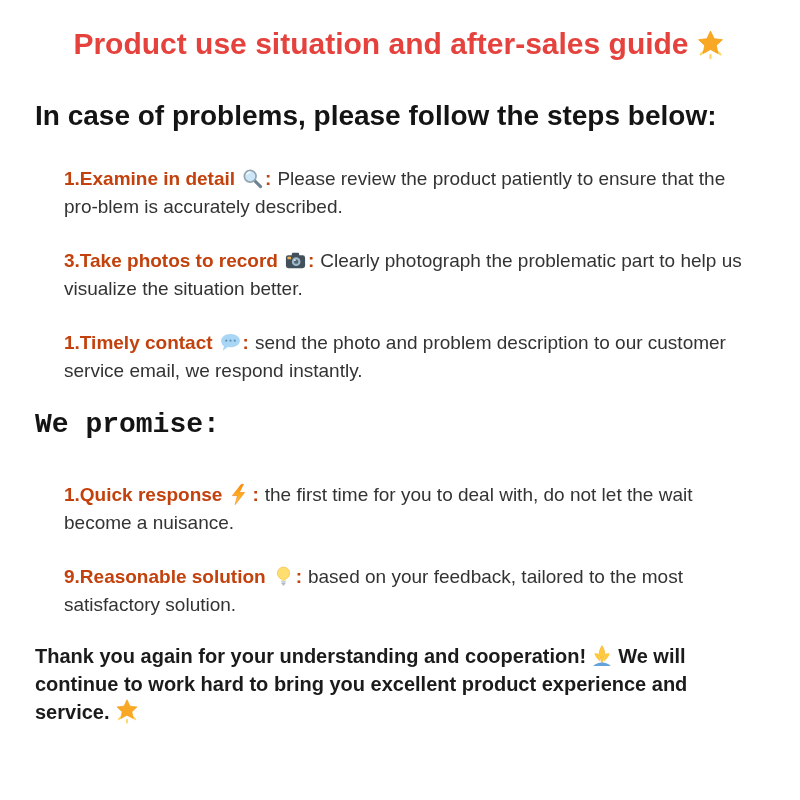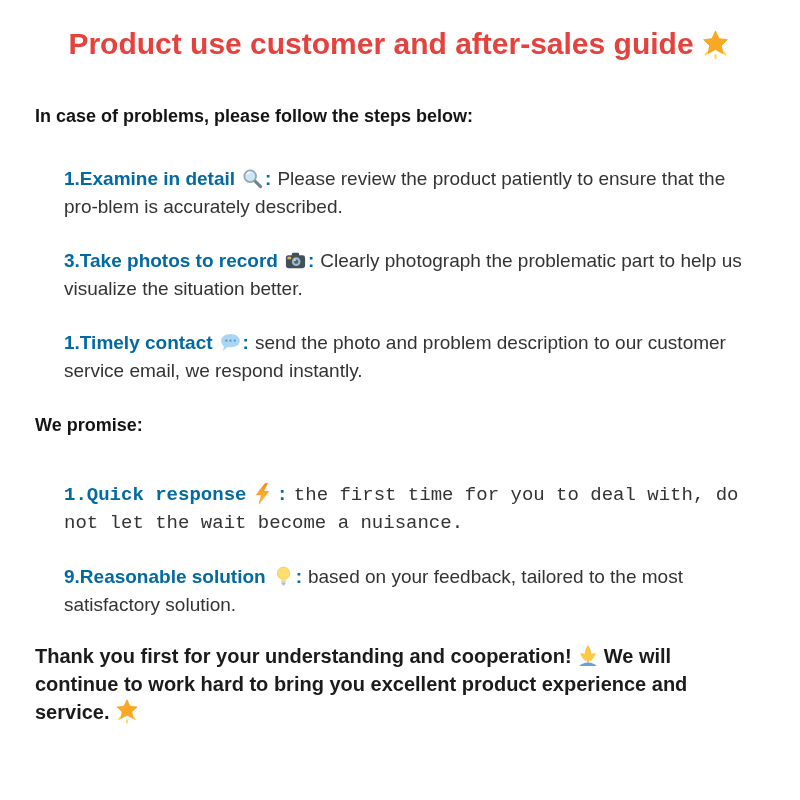--- a/index.html
+++ b/index.html
@@ -19,38 +19,38 @@
     font-size: 30px;
     line-height: 36px;
     font-weight: 700;
     color: #e5423d;
     white-space: nowrap;
   }
   .title .icon svg { vertical-align: -6px; }
 
   .section-heading {
     margin: 38px 30px 0 35px;
-    font-size: 18px;
+    font-size: 28px;
     line-height: 32px;
     font-weight: 700;
     color: #141414;
   }
-  .section-heading.promise { margin-top: 24px; }
+  .section-heading.promise { margin-top: 24px; font-family: Liberation Mono, monospace; }
 
   .item {
     margin: 26px 45px 0 64px;
     max-width: 682px;
     font-size: 19px;
     line-height: 28px;
     color: #333333;
   }
   .item.first { margin-top: 33px; }
-  .item.first-promise { margin-top: 40px; font-family: Liberation Mono, monospace; }
+  .item.first-promise { margin-top: 40px; }
 
-  .lead { font-weight: 700; color: #0369a1; }
+  .lead { font-weight: 700; color: #c2410c; }
   .desc { margin-left: 6px; }
 
   .icon { display: inline-block; margin: 0 1px 0 6px; }
   .icon svg { vertical-align: -5px; }
 
   .footer {
     margin: 23px 40px 0 35px;
     max-width: 716px;
     font-size: 20px;
     line-height: 28px;
@@ -58,21 +58,21 @@
     color: #1b1b1b;
   }
   .footer .icon { margin: 0 4px; }
   .footer .icon svg { vertical-align: -5px; }
 </style>
 </head>
 <body>
 
 <div class="page">
 
-  <div class="title"><span>Product use customer and after-sales guide</span><span class="icon"><svg viewBox="0 0 24 24" width="31" height="31">
+  <div class="title"><span>Product use situation and after-sales guide</span><span class="icon"><svg viewBox="0 0 24 24" width="31" height="31">
           <g stroke="#FFD968" stroke-width="1.8" stroke-linecap="round">
             <line x1="4.4" y1="19.6" x2="6.4" y2="17.6"></line>
             <line x1="12" y1="22.6" x2="12" y2="20.2"></line>
             <line x1="19.6" y1="19.6" x2="17.6" y2="17.6"></line>
           </g>
           <path d="M12 1.6l2.8 5.9 6.4.8-4.7 4.4 1.2 6.3L12 15.9l-5.7 3.1 1.2-6.3L2.8 8.3l6.4-.8z" fill="#F9A825" stroke="#F59E0B" stroke-width="0.6" stroke-linejoin="round"></path>
         </svg></span></div>
 
   <div class="section-heading">In case of problems, please follow the steps below:</div>
 
@@ -113,21 +113,21 @@
         </svg></span><span class="lead">:</span><span class="desc">the first time for you to deal with, do not let the wait become a nuisance.</span></p>
 
   <p class="item"><span class="lead">9.Reasonable solution</span><span class="icon"><svg viewBox="0 0 24 24" width="23" height="23">
           <circle cx="12" cy="8.6" r="6.4" fill="#FFDE70" stroke="#F6C344" stroke-width="0.8"></circle>
           <path d="M9.2 14.1h5.6l-.8 2.3h-4z" fill="#FFDE70"></path>
           <rect x="9.6" y="16.4" width="4.8" height="1.5" rx="0.5" fill="#C6CFD6"></rect>
           <rect x="9.9" y="18.3" width="4.2" height="1.4" rx="0.5" fill="#AEB9C2"></rect>
           <rect x="10.6" y="20" width="2.8" height="1.2" rx="0.6" fill="#97A4AE"></rect>
         </svg></span><span class="lead">:</span><span class="desc">based on your feedback, tailored to the most satisfactory solution.</span></p>
 
-  <p class="footer"><span>Thank you first for your understanding and cooperation!</span><span class="icon"><svg viewBox="0 0 24 24" width="24" height="24">
+  <p class="footer"><span>Thank you again for your understanding and cooperation!</span><span class="icon"><svg viewBox="0 0 24 24" width="24" height="24">
           <path d="M12 1.6C10.2 4.4 9 7.4 9.2 10.8L12 19.2l2.8-8.4C15 7.4 13.8 4.4 12 1.6z" fill="#FFC93D" stroke="#EAA22B" stroke-width="0.5"></path>
           <path d="M9.3 10.6C7.8 9.2 5.9 8.8 4.3 9.6c.9 2.9 2.8 5.8 6.1 8.2z" fill="#FFC93D"></path>
           <path d="M14.7 10.6c1.5-1.4 3.4-1.8 5-1 -.9 2.9-2.8 5.8-6.1 8.2z" fill="#FFC93D"></path>
           <path d="M3.2 22c2.2-2.3 5.2-3.5 8.8-3.5s6.6 1.2 8.8 3.5z" fill="#64A2DC"></path>
         </svg></span><span>We will continue to work hard to bring you excellent product experience and service.</span><span class="icon"><svg viewBox="0 0 24 24" width="26" height="26">
           <g stroke="#FFD968" stroke-width="1.8" stroke-linecap="round">
             <line x1="4.4" y1="19.6" x2="6.4" y2="17.6"></line>
             <line x1="12" y1="22.6" x2="12" y2="20.2"></line>
             <line x1="19.6" y1="19.6" x2="17.6" y2="17.6"></line>
           </g>

